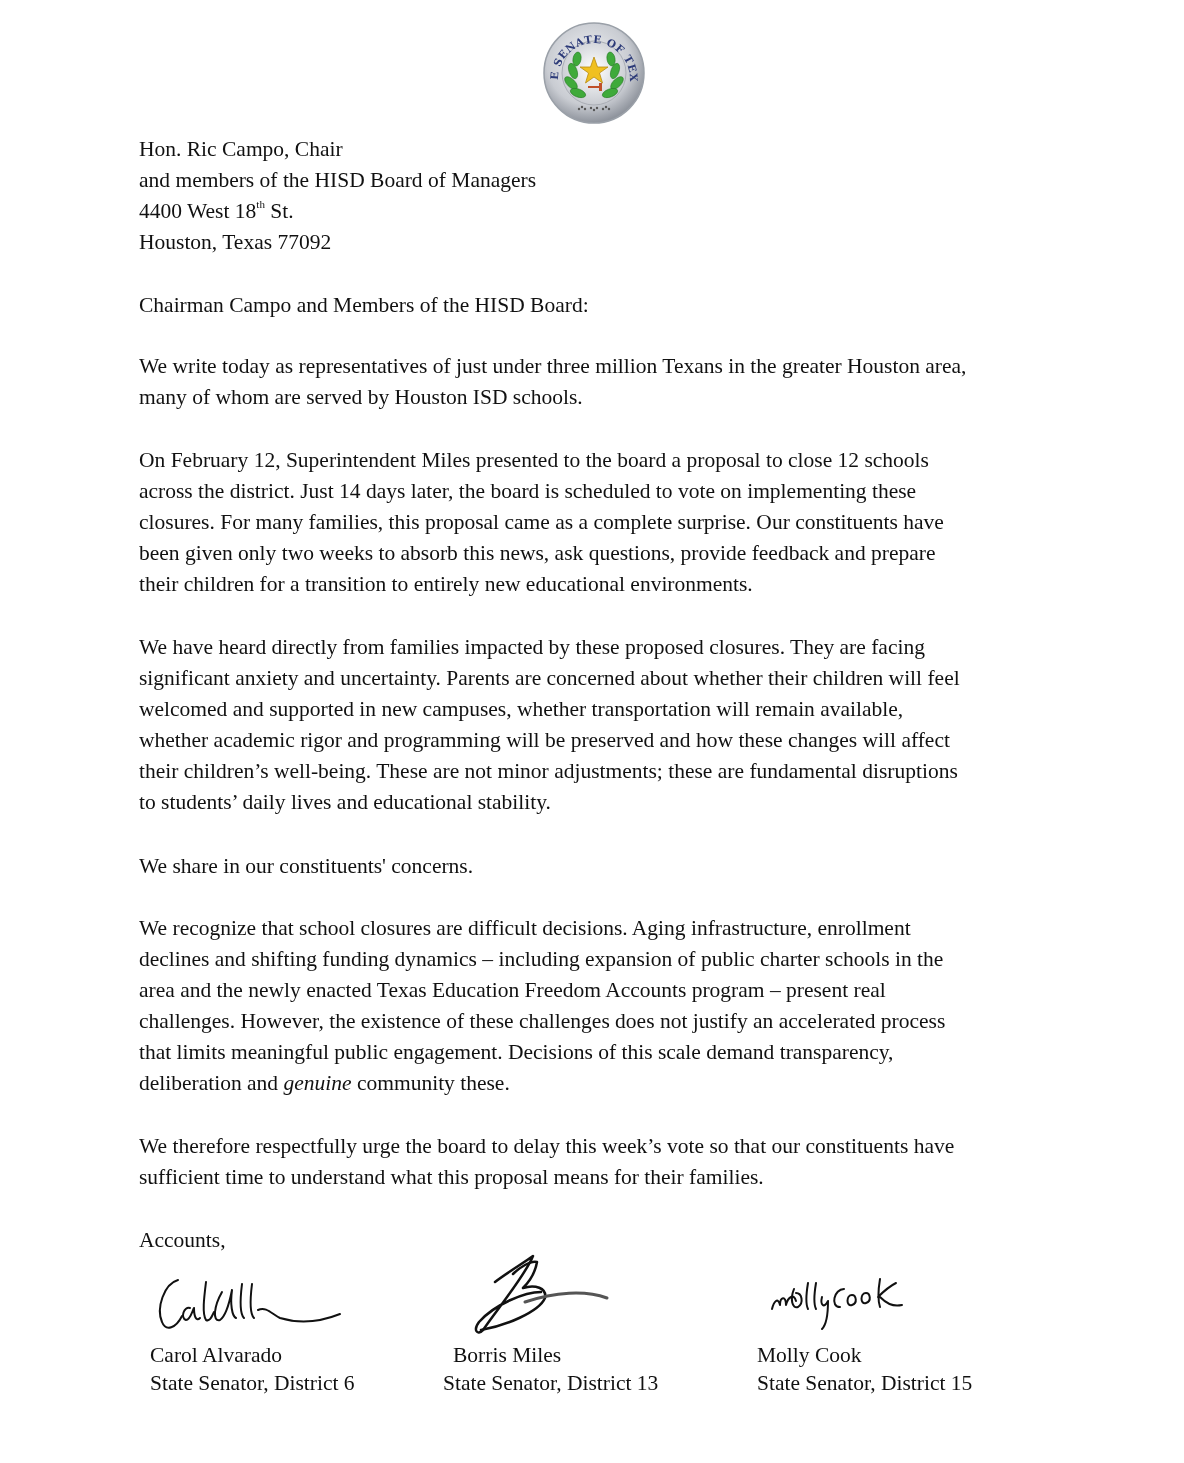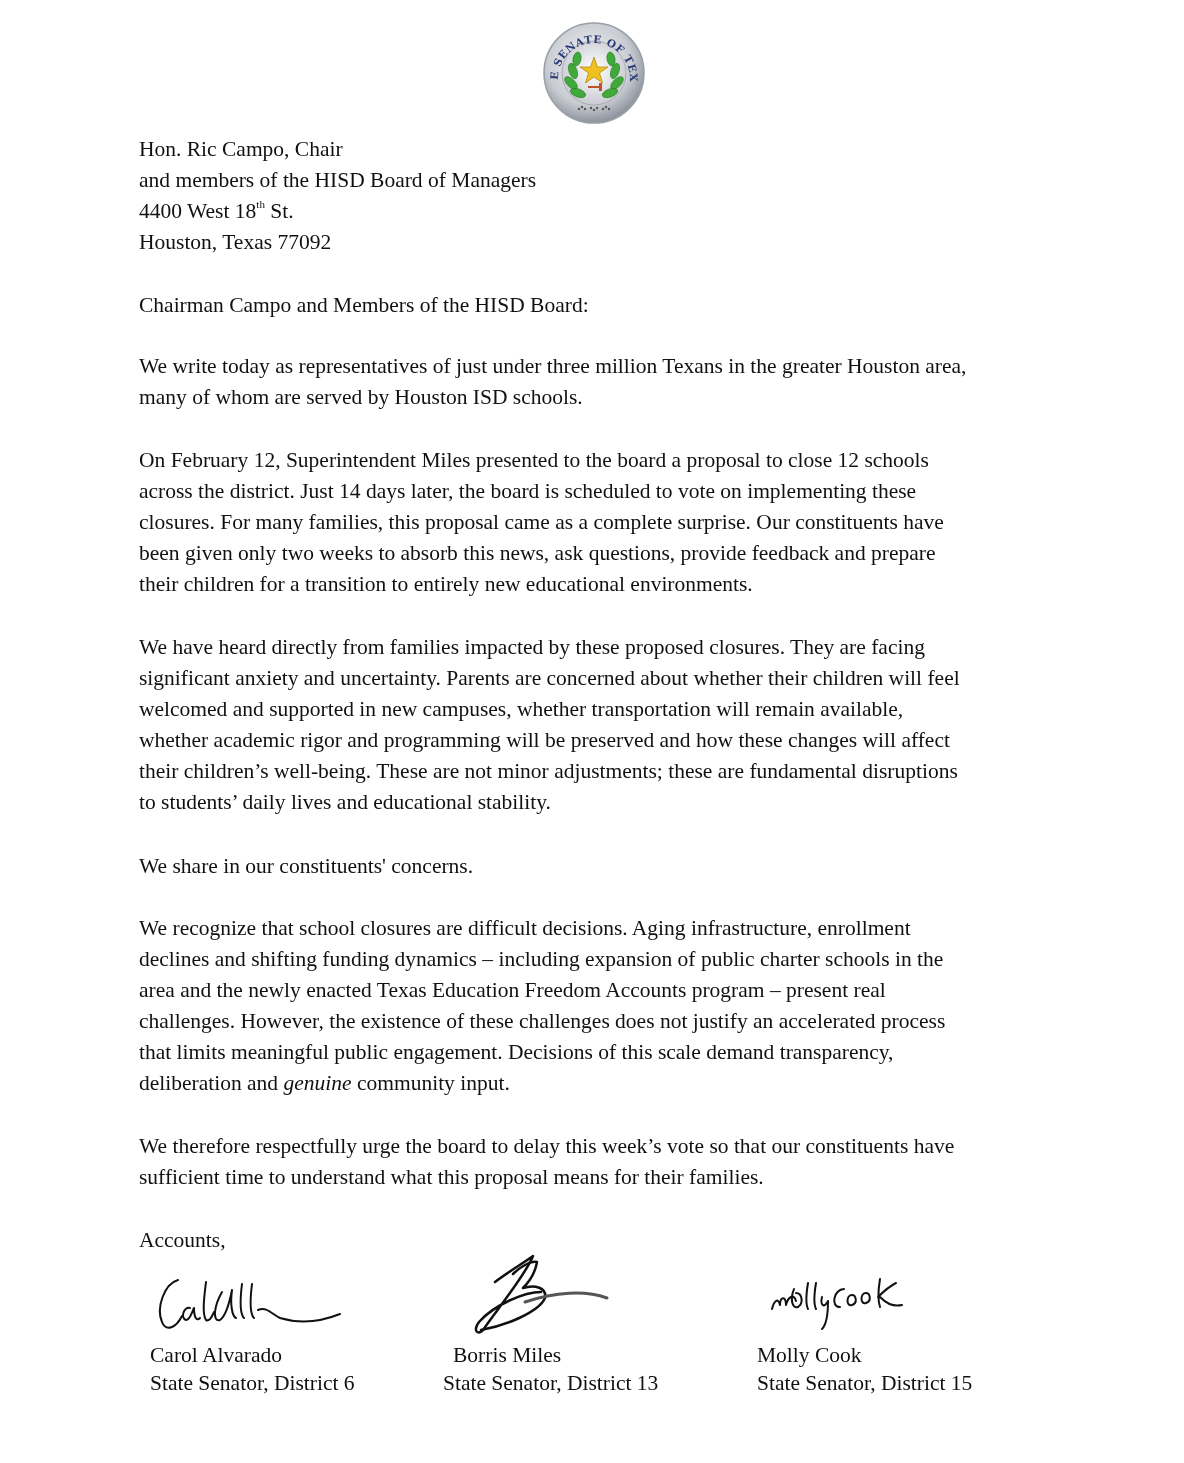--- a/index.html
+++ b/index.html
@@ -101,21 +101,21 @@
   <div class="text" style="top:851px;">
     <span class="line">We share in our constituents' concerns.</span>
   </div>
 
   <div class="text" style="top:913px;">
     <span class="line">We recognize that school closures are difficult decisions. Aging infrastructure, enrollment</span>
     <span class="line">declines and shifting funding dynamics – including expansion of public charter schools in the</span>
     <span class="line">area and the newly enacted Texas Education Freedom Accounts program – present real</span>
     <span class="line">challenges. However, the existence of these challenges does not justify an accelerated process</span>
     <span class="line">that limits meaningful public engagement. Decisions of this scale demand transparency,</span>
-    <span class="line"><span>deliberation and </span><em>genuine</em><span> community input.</span></span>
+    <span class="line"><span>deliberation and </span><em>genuine</em><span> community these.</span></span>
   </div>
 
   <div class="text" style="top:1131px;">
     <span class="line">We therefore respectfully urge the board to delay this week’s vote so that our constituents have</span>
     <span class="line">sufficient time to understand what this proposal means for their families.</span>
   </div>
 
   <div class="text" style="top:1225px;">Accounts,</div>
 
   <div class="sig" style="left:150px; top:1270px;">

